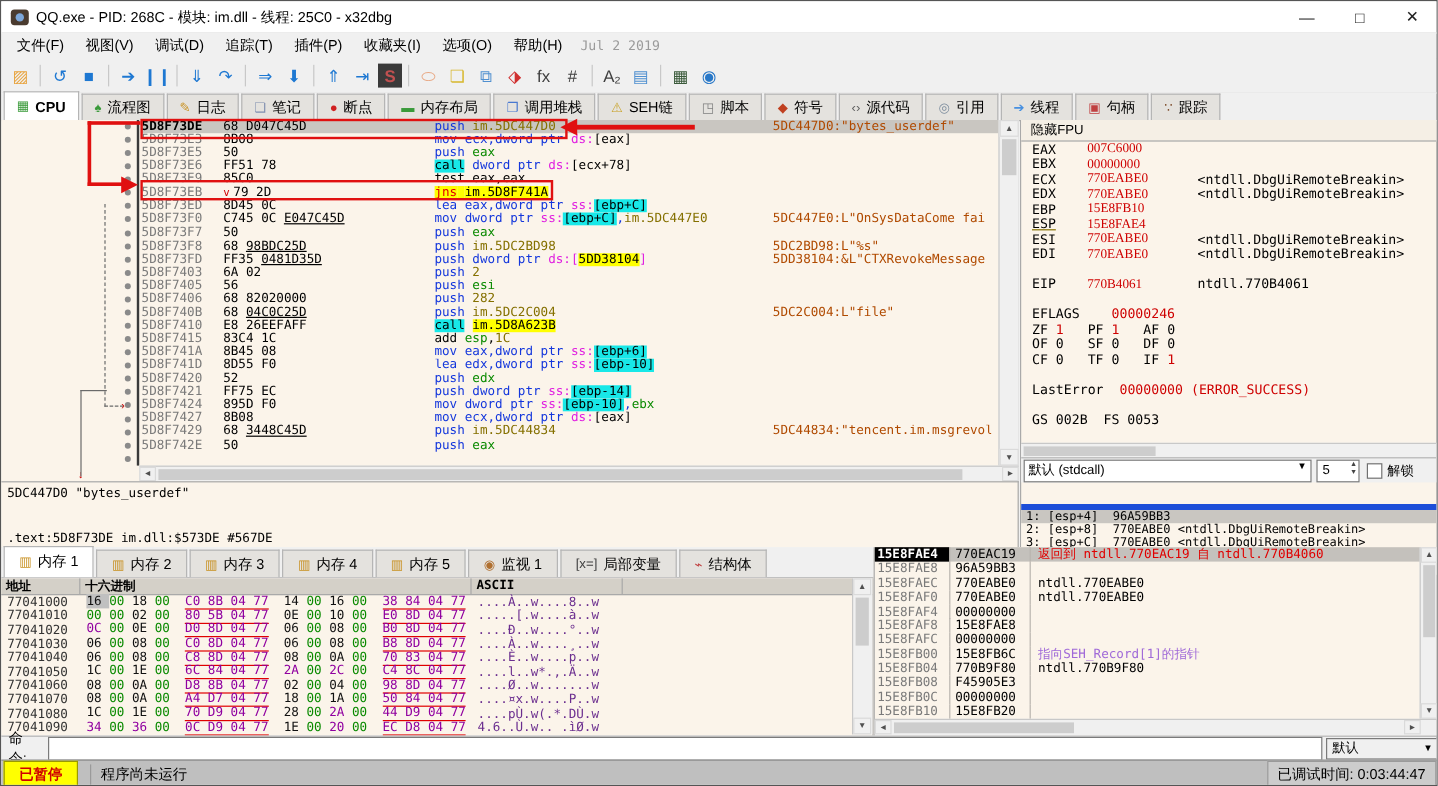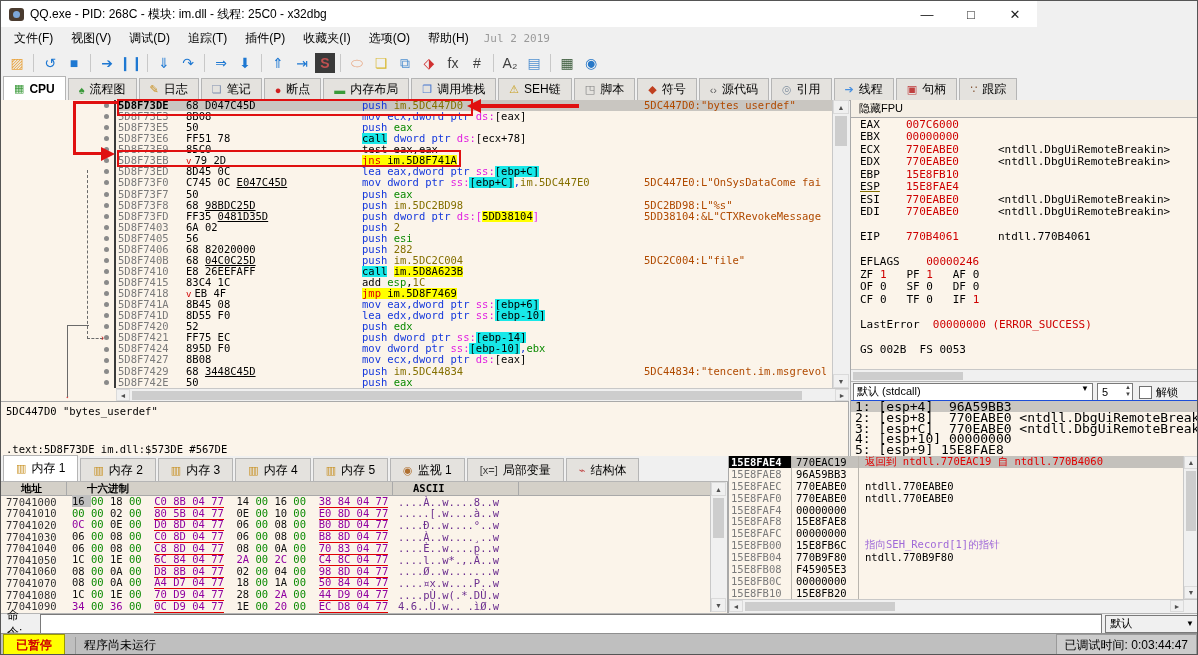--- a/index.html
+++ b/index.html
@@ -2,21 +2,21 @@
 <html><head>
 <meta charset="utf-8">
 <style>
   html,body{margin:0;padding:0;background:#888;}
   #app{position:relative;width:1198px;height:655px;background:#F0F0F0;overflow:hidden;
        font-family:"Liberation Sans","DejaVu Sans",sans-serif;font-size:12px;color:#000;
        border:1px solid #555;box-sizing:border-box;}
   .mono{font-family:"DejaVu Sans Mono",monospace;}
   .abs{position:absolute;}
   
-  #titlebar{position:absolute;left:0;top:0;width:1036px;height:26px;background:#FFFFFF;border-bottom:1px solid #D5D5D5;display:flex;align-items:center;}
+  #titlebar{position:absolute;left:0;top:0;width:1198px;height:26px;background:#FFFFFF;border-bottom:1px solid #D5D5D5;display:flex;align-items:center;}
   #appicon{width:15px;height:13px;margin:0 6px 0 8px;background:#4a3b2f;border-radius:3px;position:relative;}
   #appicon:before{content:"";position:absolute;left:4px;top:3px;width:7px;height:7px;background:#7da7d9;border-radius:50%;}
   .wbtn{width:44px;height:25px;display:flex;align-items:center;justify-content:center;font-size:13px;color:#222;}
   #winbtns{margin-left:auto;display:flex;}
   
   #menubar{position:absolute;left:0;top:26px;width:1198px;height:22px;background:#F0F0F0;display:flex;align-items:center;padding-left:4px;}
   .menuitem{padding:2px 9px;}
   #builddate{color:#9a9a9a;font-family:"DejaVu Sans Mono",monospace;font-size:11px;margin-left:6px;}
   
   #toolbar{position:absolute;left:0;top:48px;width:1198px;height:28px;background:#F0F0F0;display:flex;align-items:center;padding-left:4px;border-bottom:1px solid #D8D8D8;}
@@ -49,41 +49,41 @@
   
   #infobox{position:absolute;left:0;top:400px;width:848px;height:55px;background:#FBF4EA;border-top:1px solid #A9A9A9;border-right:1px solid #A9A9A9;box-sizing:border-box;font-family:"DejaVu Sans Mono",monospace;font-size:10.5px;padding:3px 5px;}
   #infobox .l2{margin-top:26px;}
   
   #regs{position:absolute;left:849px;top:99px;width:349px;height:356px;background:#FBF4EA;box-sizing:border-box;border-left:1px solid #A9A9A9;}
   #fpubar{height:17px;border-bottom:1px solid #A9A9A9;background:#F5EFE5;display:flex;align-items:center;padding-left:8px;font-size:11px;}
   #reglines{position:absolute;left:0;top:18px;width:348px;height:250px;overflow:hidden;font-family:"DejaVu Sans Mono",monospace;font-size:11px;}
   .regline{height:12.5px;display:flex;white-space:pre;align-items:center;}
   .r-name{width:46px;padding-left:9px;flex-shrink:0;}
   .r-name.u{text-decoration:underline;text-decoration-color:#857000;}
-  .r-val{width:92px;color:#CE0000;flex-shrink:0;}
+  .r-val{width:92px;color:#CE0000;flex-shrink:0;font-family:Liberation Serif, serif;}
   .r-sym{color:#000;}
   .red{color:#CE0000;} .blk{color:#000;}
   #convbar{position:absolute;left:0;top:281px;width:348px;height:20px;display:flex;align-items:center;background:#F0F0F0;border-top:1px solid #B5B5B5;}
   #convsel{width:232px;height:17px;background:#FFF;border:1px solid #7A7A7A;display:flex;align-items:flex-start;justify-content:space-between;padding:0 3px;margin-left:2px;font-size:11px;}
   #argn{width:30px;height:17px;background:#FFF;border:1px solid #7A7A7A;margin-left:4px;display:flex;align-items:center;padding-left:4px;font-size:11px;position:relative;}
   #argn .spin{position:absolute;right:1px;top:0;font-size:6px;line-height:7px;color:#444;text-align:center;}
   #unlock{display:flex;align-items:center;margin-left:6px;font-size:11px;}
   #unlock .box{width:11px;height:11px;background:#FFF;border:1px solid #707070;margin-right:4px;}
-  #args{position:absolute;left:0;top:300px;width:348px;height:54px;background:#FBF4EA;font-family:"DejaVu Sans Mono",monospace;font-size:13px;border-top:1px solid #1d4ed8;}
+  #args{position:absolute;left:0;top:320px;width:348px;height:54px;background:#FBF4EA;font-family:"DejaVu Sans Mono",monospace;font-size:10px;border-top:5px solid #1d4ed8;}
   .argrow{height:10.8px;display:flex;align-items:center;white-space:pre;padding-left:4px;}
   .argrow.sel{background:#C9C6C1;}
   
   #bottabs{position:absolute;left:0;top:455px;width:727px;height:26px;background:#F0F0F0;display:flex;align-items:flex-end;border-bottom:1px solid #B5B5B5;box-sizing:border-box;}
   .btab{height:22px;display:flex;align-items:center;padding:0 12px;border:1px solid #B5B5B5;border-bottom:none;margin-left:2px;background:#E4E2DE;font-size:12px;white-space:nowrap;}
   .btab.active{background:#FFFFFF;height:25px;}
   .btab .ticon{margin-right:5px;font-size:11px;}
   
   #memory{position:absolute;left:0;top:481px;width:727px;height:131px;background:#FBF4EA;border-right:1px solid #A9A9A9;box-sizing:border-box;}
   #memhead{height:13px;background:#D4D0C8;border-bottom:1px solid #A9A9A9;display:flex;font-size:10.5px;font-weight:bold;font-family:"DejaVu Sans Mono",monospace;}
-  #memhead div{border-right:1px solid #A9A9A9;padding-left:20px;box-sizing:border-box;}
+  #memhead div{border-right:1px solid #A9A9A9;padding-left:4px;box-sizing:border-box;}
   .mh-addr{width:66px;} .mh-hex{width:326px;} .mh-ascii{width:126px;} .mh-rest{flex:1;border-right:none!important;}
   .memrow{height:11.6px;display:flex;align-items:center;font-family:"DejaVu Sans Mono",monospace;font-size:10.5px;white-space:pre;}
   .m-addr{width:66px;padding-left:5px;color:#333;flex-shrink:0;}
   .m-hex{width:326px;flex-shrink:0;}
   .m-ascii{width:126px;color:#6B2E8F;flex-shrink:0;}
   .mg{display:inline-block;}
   .mg.ptr{border-bottom:1px solid #E00000;color:#9000A0;}
   .mb-z{color:#0A8A00}.mb-p{color:#9000A0}.mb-k{color:#111}
   .mb-sel{background:#C0C0C0;}
   
@@ -275,21 +275,20 @@
         <div class="drow"><span class="d-addr">5D8F73F0</span><span class="d-bytes"><span>C745 0C </span><span class="c-u">E047C45D</span></span><span class="d-ins"><span class="c-b">mov dword ptr </span><span class="c-m">ss:</span><span class="c-cy">[ebp+C]</span><span class="c-b">,</span><span class="c-o">im.5DC447E0</span></span><span class="d-cmt">5DC447E0:L"OnSysDataCome fai</span></div>
         <div class="drow"><span class="d-addr">5D8F73F7</span><span class="d-bytes"><span>50</span></span><span class="d-ins"><span class="c-b">push</span><span> </span><span class="c-g">eax</span></span><span class="d-cmt"></span></div>
         <div class="drow"><span class="d-addr">5D8F73F8</span><span class="d-bytes"><span>68 </span><span class="c-u">98BDC25D</span></span><span class="d-ins"><span class="c-b">push</span><span> </span><span class="c-o">im.5DC2BD98</span></span><span class="d-cmt">5DC2BD98:L"%s"</span></div>
         <div class="drow"><span class="d-addr">5D8F73FD</span><span class="d-bytes"><span>FF35 </span><span class="c-u">0481D35D</span></span><span class="d-ins"><span class="c-b">push dword ptr </span><span class="c-m">ds:</span><span class="c-m">[</span><span class="c-ys">5DD38104</span><span class="c-m">]</span></span><span class="d-cmt">5DD38104:&amp;L"CTXRevokeMessage</span></div>
         <div class="drow"><span class="d-addr">5D8F7403</span><span class="d-bytes"><span>6A 02</span></span><span class="d-ins"><span class="c-b">push</span><span> </span><span class="c-o">2</span></span><span class="d-cmt"></span></div>
         <div class="drow"><span class="d-addr">5D8F7405</span><span class="d-bytes"><span>56</span></span><span class="d-ins"><span class="c-b">push</span><span> </span><span class="c-g">esi</span></span><span class="d-cmt"></span></div>
         <div class="drow"><span class="d-addr">5D8F7406</span><span class="d-bytes"><span>68 82020000</span></span><span class="d-ins"><span class="c-b">push</span><span> </span><span class="c-o">282</span></span><span class="d-cmt"></span></div>
         <div class="drow"><span class="d-addr">5D8F740B</span><span class="d-bytes"><span>68 </span><span class="c-u">04C0C25D</span></span><span class="d-ins"><span class="c-b">push</span><span> </span><span class="c-o">im.5DC2C004</span></span><span class="d-cmt">5DC2C004:L"file"</span></div>
         <div class="drow"><span class="d-addr">5D8F7410</span><span class="d-bytes"><span>E8 26EEFAFF</span></span><span class="d-ins"><span class="c-cy">call</span><span> </span><span class="c-ys">im.5D8A623B</span></span><span class="d-cmt"></span></div>
         <div class="drow"><span class="d-addr">5D8F7415</span><span class="d-bytes"><span>83C4 1C</span></span><span class="d-ins"><span>add </span><span class="c-g">esp</span><span>,</span><span class="c-o">1C</span></span><span class="d-cmt"></span></div>
-        <div class="drow"><span class="d-addr">5D8F7418</span><span class="d-bytes"><span class="jmark">v</span><span>EB 4F</span></span><span class="d-ins"><span class="c-yr">jmp</span><span class="c-ys"> </span><span class="c-ys">im.5D8F7469</span></span><span class="d-cmt"></span></div>
         <div class="drow"><span class="d-addr">5D8F741A</span><span class="d-bytes"><span>8B45 08</span></span><span class="d-ins"><span class="c-b">mov eax,dword ptr </span><span class="c-m">ss:</span><span class="c-cy">[ebp+6]</span></span><span class="d-cmt"></span></div>
         <div class="drow"><span class="d-addr">5D8F741D</span><span class="d-bytes"><span>8D55 F0</span></span><span class="d-ins"><span class="c-b">lea edx,dword ptr </span><span class="c-m">ss:</span><span class="c-cy">[ebp-10]</span></span><span class="d-cmt"></span></div>
         <div class="drow"><span class="d-addr">5D8F7420</span><span class="d-bytes"><span>52</span></span><span class="d-ins"><span class="c-b">push</span><span> </span><span class="c-g">edx</span></span><span class="d-cmt"></span></div>
         <div class="drow"><span class="d-addr">5D8F7421</span><span class="d-bytes"><span>FF75 EC</span></span><span class="d-ins"><span class="c-b">push dword ptr </span><span class="c-m">ss:</span><span class="c-cy">[ebp-14]</span></span><span class="d-cmt"></span></div>
         <div class="drow"><span class="d-addr">5D8F7424</span><span class="d-bytes"><span>895D F0</span></span><span class="d-ins"><span class="c-b">mov dword ptr </span><span class="c-m">ss:</span><span class="c-cy">[ebp-10]</span><span class="c-b">,</span><span class="c-g">ebx</span></span><span class="d-cmt"></span></div>
         <div class="drow"><span class="d-addr">5D8F7427</span><span class="d-bytes"><span>8B08</span></span><span class="d-ins"><span class="c-b">mov ecx,dword ptr </span><span class="c-m">ds:</span><span>[eax]</span></span><span class="d-cmt"></span></div>
         <div class="drow"><span class="d-addr">5D8F7429</span><span class="d-bytes"><span>68 </span><span class="c-u">3448C45D</span></span><span class="d-ins"><span class="c-b">push</span><span> </span><span class="c-o">im.5DC44834</span></span><span class="d-cmt">5DC44834:"tencent.im.msgrevol</span></div>
         <div class="drow"><span class="d-addr">5D8F742E</span><span class="d-bytes"><span>50</span></span><span class="d-ins"><span class="c-b">push</span><span> </span><span class="c-g">eax</span></span><span class="d-cmt"></span></div>
       </div>
 

